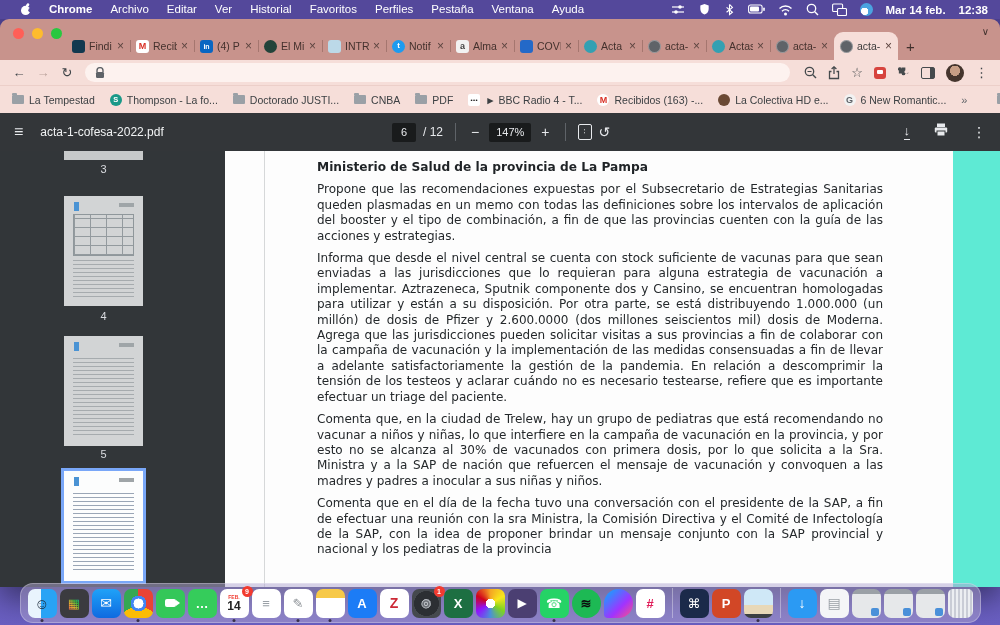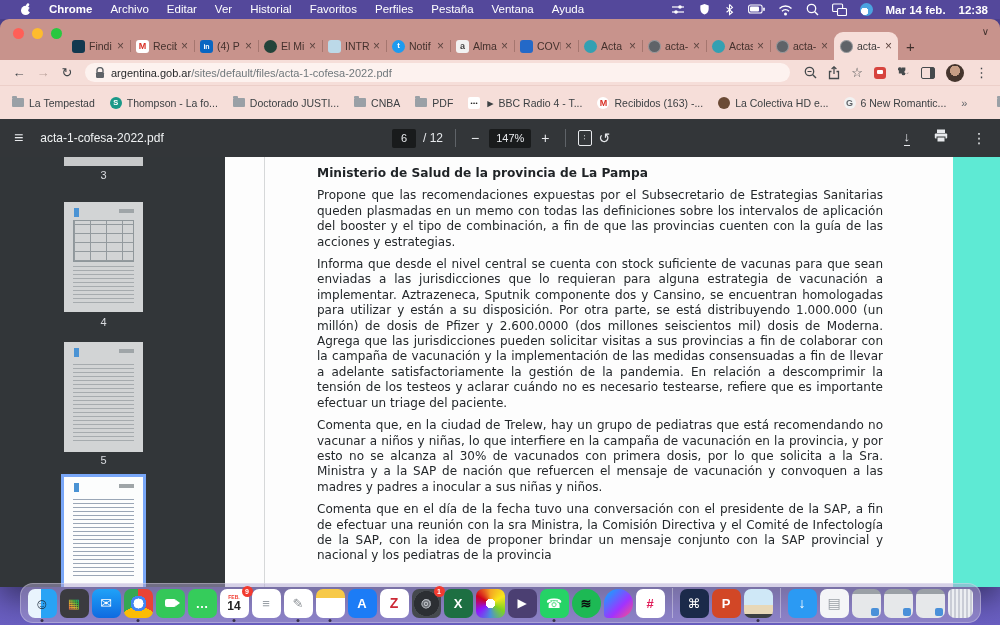--- a/index.html
+++ b/index.html
@@ -55,21 +55,21 @@
   .nav-right svg{display:block}
   .star{font-size:13px;color:#454a4d}
   .ext-red{width:12px;height:12px;border-radius:3px;background:#d7443e;position:relative}
   .ext-red::after{content:"";position:absolute;left:3px;top:3px;width:6px;height:4px;background:#fff;border-radius:1px}
   .panel-ic{width:12px;height:10px;border:1.6px solid #454a4d;border-radius:2px;position:relative}
   .panel-ic::after{content:"";position:absolute;right:0;top:0;bottom:0;width:4px;background:#454a4d}
   .avatar{width:18px;height:18px;border-radius:50%;
     background:radial-gradient(circle at 50% 38%,#c79e85 0 35%,#45352d 36% 100%)}
   .more{font-size:13px;color:#3f4448}
   
-  .bookmarks{height:34px;background:#f6ded9;display:flex;align-items:center;padding:0 12px;
+  .bookmarks{height:28px;background:#f6ded9;display:flex;align-items:center;padding:0 12px;
     font-size:10.5px;color:#3c4043;gap:15px;border-top:1px solid #eccfc9;box-sizing:border-box}
   .bm{display:flex;align-items:center;gap:5px;white-space:nowrap}
   .folder{width:12px;height:9px;background:#9aa0a6;border-radius:1px;position:relative;flex:none}
   .folder::before{content:"";position:absolute;top:-2px;left:0;width:5px;height:2px;background:#9aa0a6;border-radius:1px 1px 0 0}
   .bm-fav{width:12px;height:12px;border-radius:50%;flex:none;display:flex;align-items:center;
     justify-content:center;font-size:7.5px;font-weight:bold;color:#fff}
   .bmf-teal{background:#1a9988}.bmf-dots{background:#fff;color:#222;border-radius:2px;font-size:6px;letter-spacing:.5px}
   .bmf-gmail{background:#fff;color:#d93025;font-size:9px}.bmf-brown{background:#6b4a35}
   .bmf-g{background:#f2f2f2;color:#5f6368;font-size:9px}
   .bm-overflow{margin-left:auto;color:#5f6368;font-size:11px}
@@ -318,21 +318,20 @@
 
   <div class="navbar">
     <span class="nav-ic">←</span>
     <span class="nav-ic disabled">→</span>
     <span class="nav-ic">↻</span>
     <div class="urlbar">
       <svg width="10" height="12" viewBox="0 0 10 12">
           <path d="M2 5 V3.6 a3 3 0 0 1 6 0 V5" fill="none" stroke="#5f6368" stroke-width="1.4"></path>
           <rect x="1" y="5" width="8" height="6" rx="1.2" fill="#5f6368"></rect>
         </svg>
-      <span><span class="url-domain">argentina.gob.ar</span><span class="url-path">/sites/default/files/acta-1-cofesa-2022.pdf</span></span>
     </div>
     <div class="nav-right">
       <span>
           <svg width="13" height="13" viewBox="0 0 13 13">
             <circle cx="5.5" cy="5.5" r="4.2" fill="none" stroke="#454a4d" stroke-width="1.3"></circle>
             <line x1="3.5" y1="5.5" x2="7.5" y2="5.5" stroke="#454a4d" stroke-width="1.2"></line>
             <line x1="8.8" y1="8.8" x2="12" y2="12" stroke="#454a4d" stroke-width="1.4"></line>
           </svg>
         </span>
       <span>

